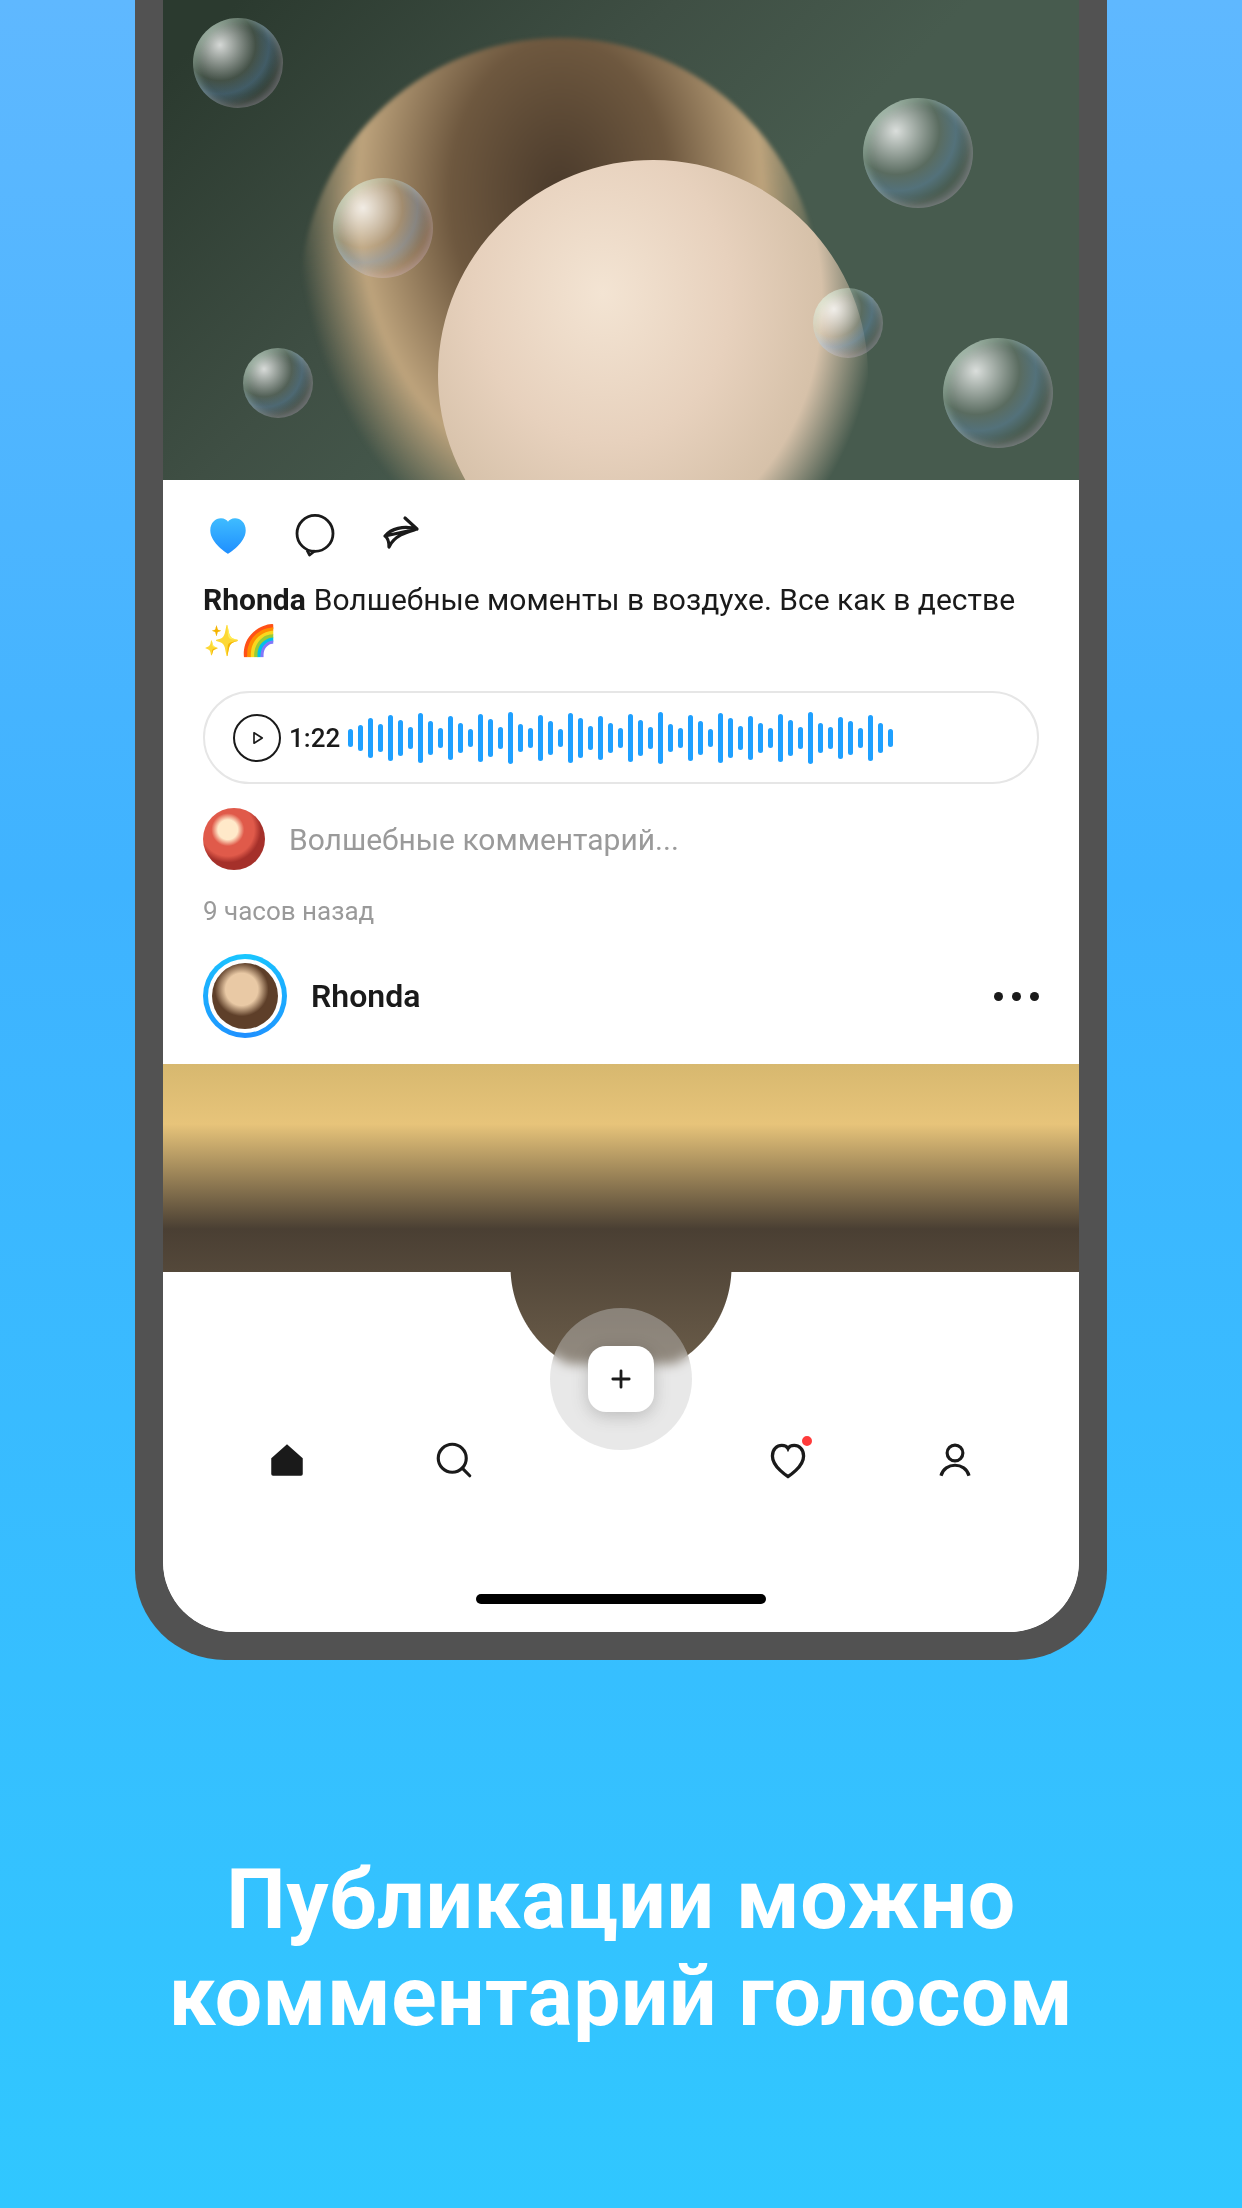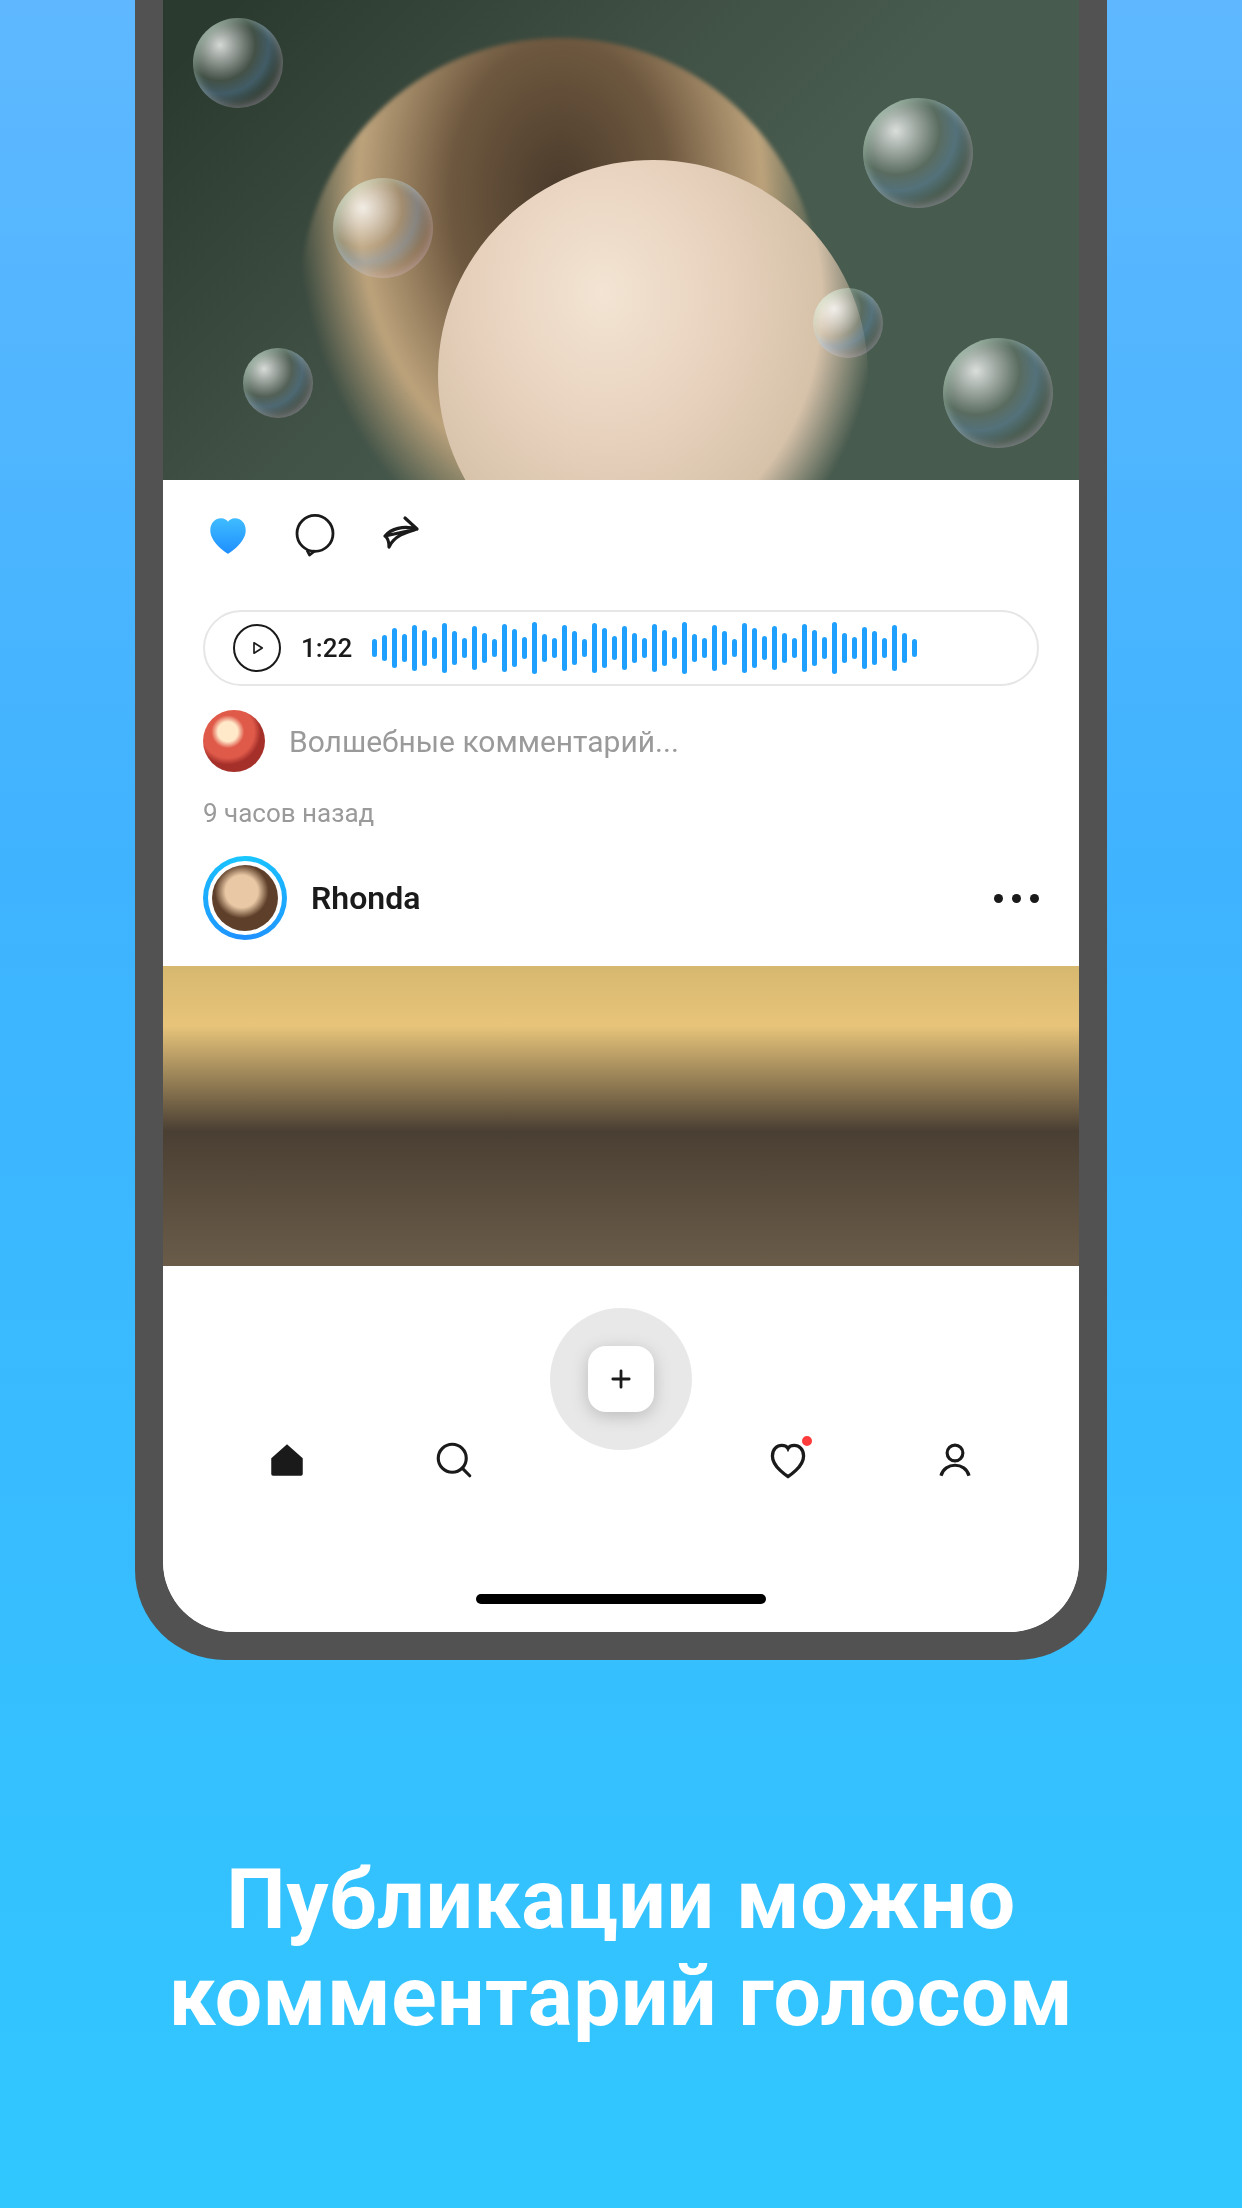--- a/index.html
+++ b/index.html
@@ -78,27 +78,27 @@
   .text-block { padding: 0 40px; }
   .likes-line { font-size: 30px; color: #9a9a9a; margin-bottom: 16px;}
   .likes-line .strong { color: #1a1a1a; font-weight: 600;}
   .caption { font-size: 30px; color: #1a1a1a; line-height: 1.35; }
   .caption .author { font-weight: 700; margin-right: 8px;}
   .emoji { filter: none; }
 
   
   .voice {
     margin: 30px 40px 10px 40px;
-    height: 76px;
+    height: 93px;
     border: 2px solid #e6e6e6;
     border-radius: 50px;
     display: flex;
     align-items: center;
     padding: 16px 28px;
-    gap: 20px;
+    gap: 8px;
   }
   .play-btn {
     width: 48px; height: 48px;
     border: 2.5px solid #1a1a1a;
     border-radius: 50%;
     display:flex; align-items:center; justify-content:center;
   }
   .play-btn svg { width: 18px; height: 18px; }
   .dur { font-size: 26px; color:#1a1a1a; font-weight: 500;}
   .wave { flex:1; height: 54px; display:flex; align-items:center; gap: 5px; overflow:hidden;}
@@ -237,20 +237,23 @@
           </svg>
       </span>
       <span class="share-ic">
         <svg viewBox="0 0 24 24" width="48" height="48" fill="none" stroke="#1a1a1a" stroke-width="1.6" stroke-linejoin="round" stroke-linecap="round">
             <path d="M4 12.5 C7 9 13 7 20 9 L14 3.5 M20 9 C17 10 9 11.5 6 18 C6 15.5 5.5 13.5 4 12.5z"></path>
           </svg>
       </span>
     </div>
 
     <div class="text-block">
+      <div class="caption">
+        <span class="author">Rhonda</span><span>Волшебные моменты в воздухе. Все как в дестве </span><span class="emoji">✨🌈</span>
+      </div>
     </div>
 
     <div class="voice">
       <div class="play-btn">
         <svg viewBox="0 0 24 24" fill="none" stroke="#1a1a1a" stroke-width="2.2" stroke-linejoin="round">
             <path d="M8 5v14l11-7z"></path>
           </svg>
       </div>
       <div class="dur">1:22</div>
       <div class="wave" id="wave">

